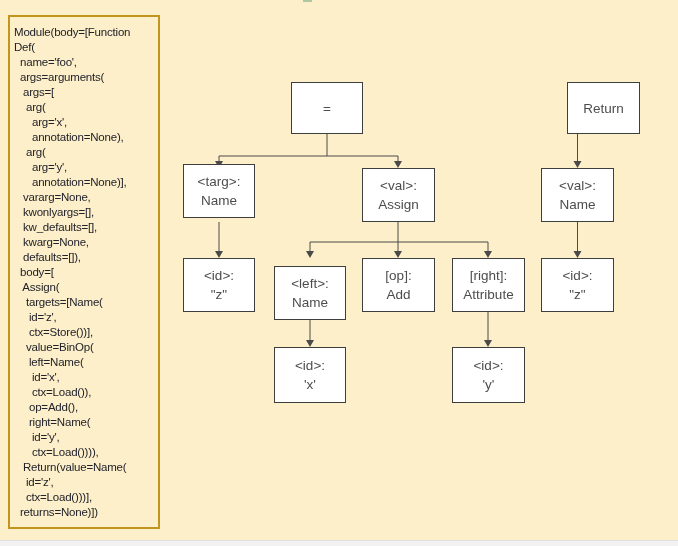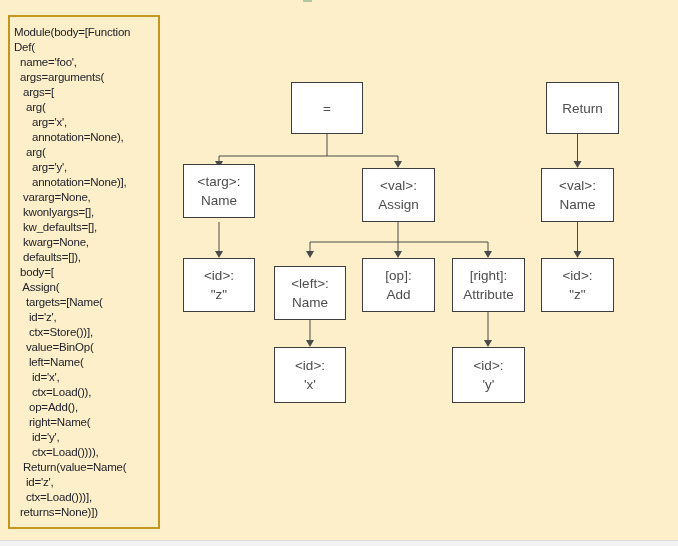--- a/index.html
+++ b/index.html
@@ -98,21 +98,21 @@
     <polygon points="484,251 492,251 488,258"></polygon>
     <polygon points="573.5,251 581.5,251 577.5,258"></polygon>
     <polygon points="306,340 314,340 310,347"></polygon>
     <polygon points="484,340 492,340 488,347"></polygon>
   </svg>
 
   <div class="node" style="left:291px; top:82px; width:72px; height:52px">
     <span>=</span>
       <span></span>
   </div>
-  <div class="node" style="left:546px; top:82px; width:73px; height:52px">
+  <div class="node" style="left:567px; top:82px; width:73px; height:52px">
     <span>Return</span>
       <span></span>
   </div>
   <div class="node" style="left:183px; top:164px; width:72px; height:54px">
     <span>&lt;targ&gt;:</span>
       <span>Name</span>
   </div>
   <div class="node" style="left:362px; top:168px; width:73px; height:54px">
     <span>&lt;val&gt;:</span>
       <span>Assign</span>

